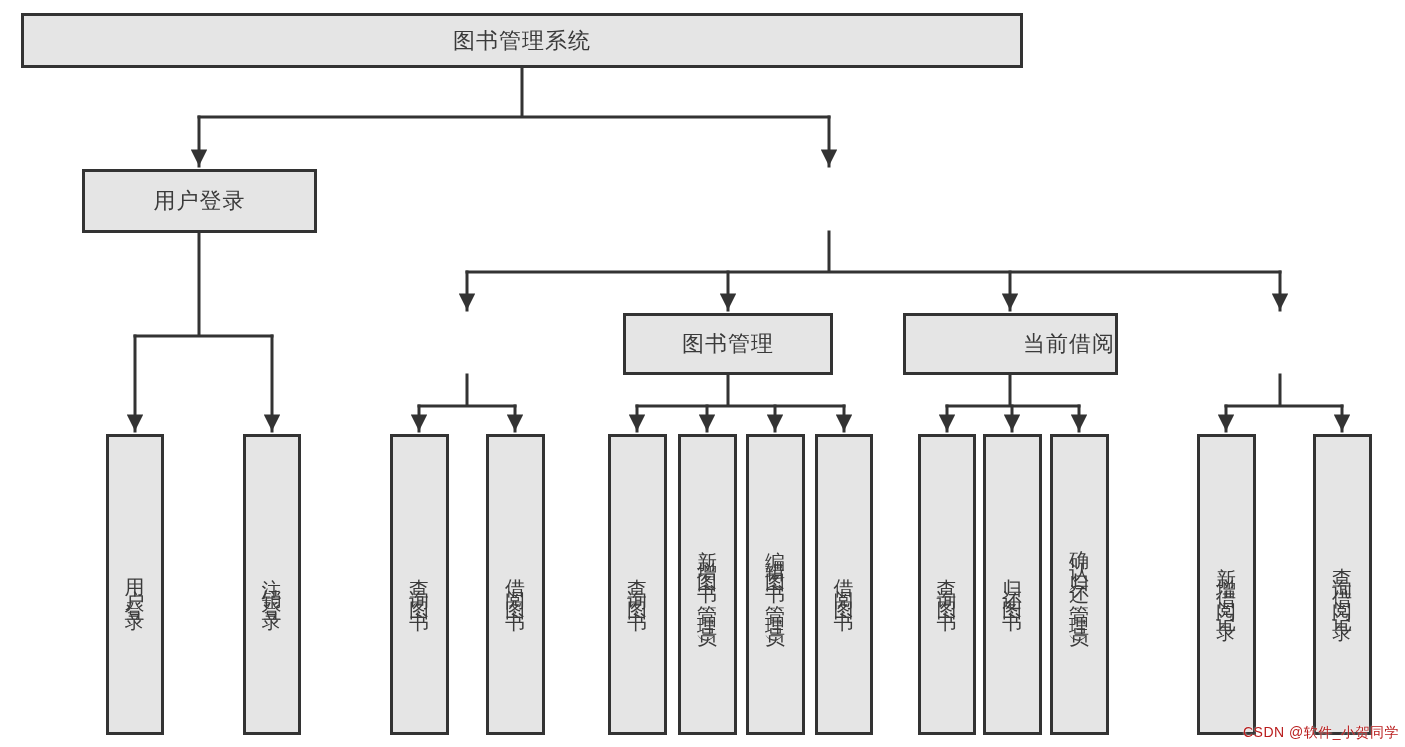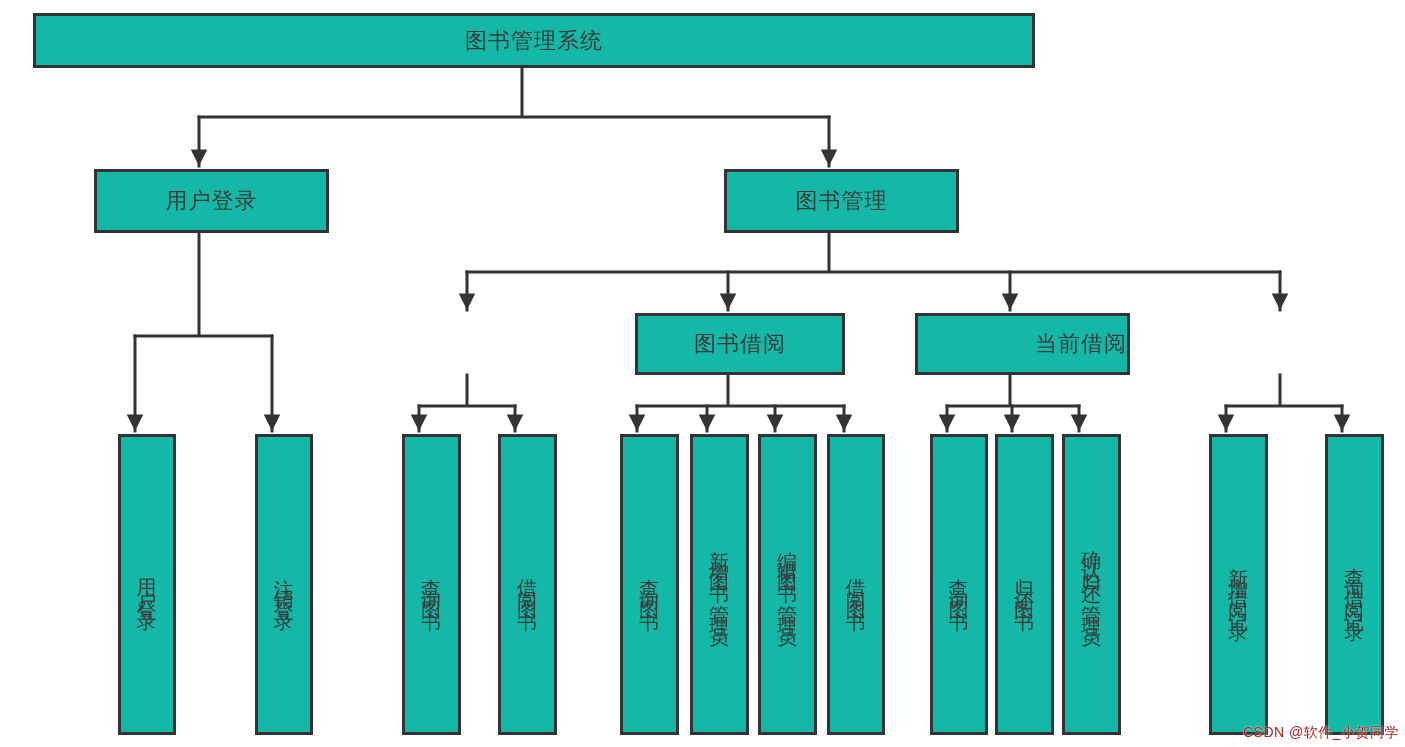--- a/index.html
+++ b/index.html
@@ -13,26 +13,25 @@
   }
   .connectors {
     position: absolute;
     left: 0; top: 0;
     width: 1405px; height: 747px;
   }
   .node {
     position: absolute;
     box-sizing: border-box;
     border: 3px solid #333333;
-    background: #14b8a6;
+    background: #e5e5e5;
     display: flex;
     align-items: center;
     justify-content: center;
     color: #3a3a3a;
-    margin-left: 12px;
   }
   .h-label {
     font-size: 22px;
     letter-spacing: 1px;
     white-space: nowrap;
   }
   .v-label {
     writing-mode: vertical-rl;
     text-orientation: mixed;
     font-size: 20px;
@@ -106,26 +105,23 @@
     </g>
   </svg>
 
   <div class="node" style="left:21px; top:13px; width:1002px; height:55px;">
     <span class="h-label">图书管理系统</span>
   </div>
 
   <div class="node" style="left:82px; top:169px; width:235px; height:64px;">
     <span class="h-label">用户登录</span>
   </div>
-  <div class="node" style="left:712px; top:169px; width:235px; height:64px;">
-    <span class="h-label">图书管理</span>
-  </div>
 
   <div class="node" style="left:623px; top:313px; width:210px; height:62px;">
-    <span class="h-label">图书借阅</span>
+    <span class="h-label">图书管理</span>
   </div>
   <div class="node" style="left:903px; top:313px; width:215px; height:62px;justify-content:flex-end;">
     <span class="h-label">当前借阅</span>
   </div>
 
   <div class="node" style="left:106px; top:434px; width:58px; height:301px;">
     <span class="v-label">用户登录</span>
   </div>
   <div class="node" style="left:243px; top:434px; width:58px; height:301px;">
     <span class="v-label">注销登录</span>

